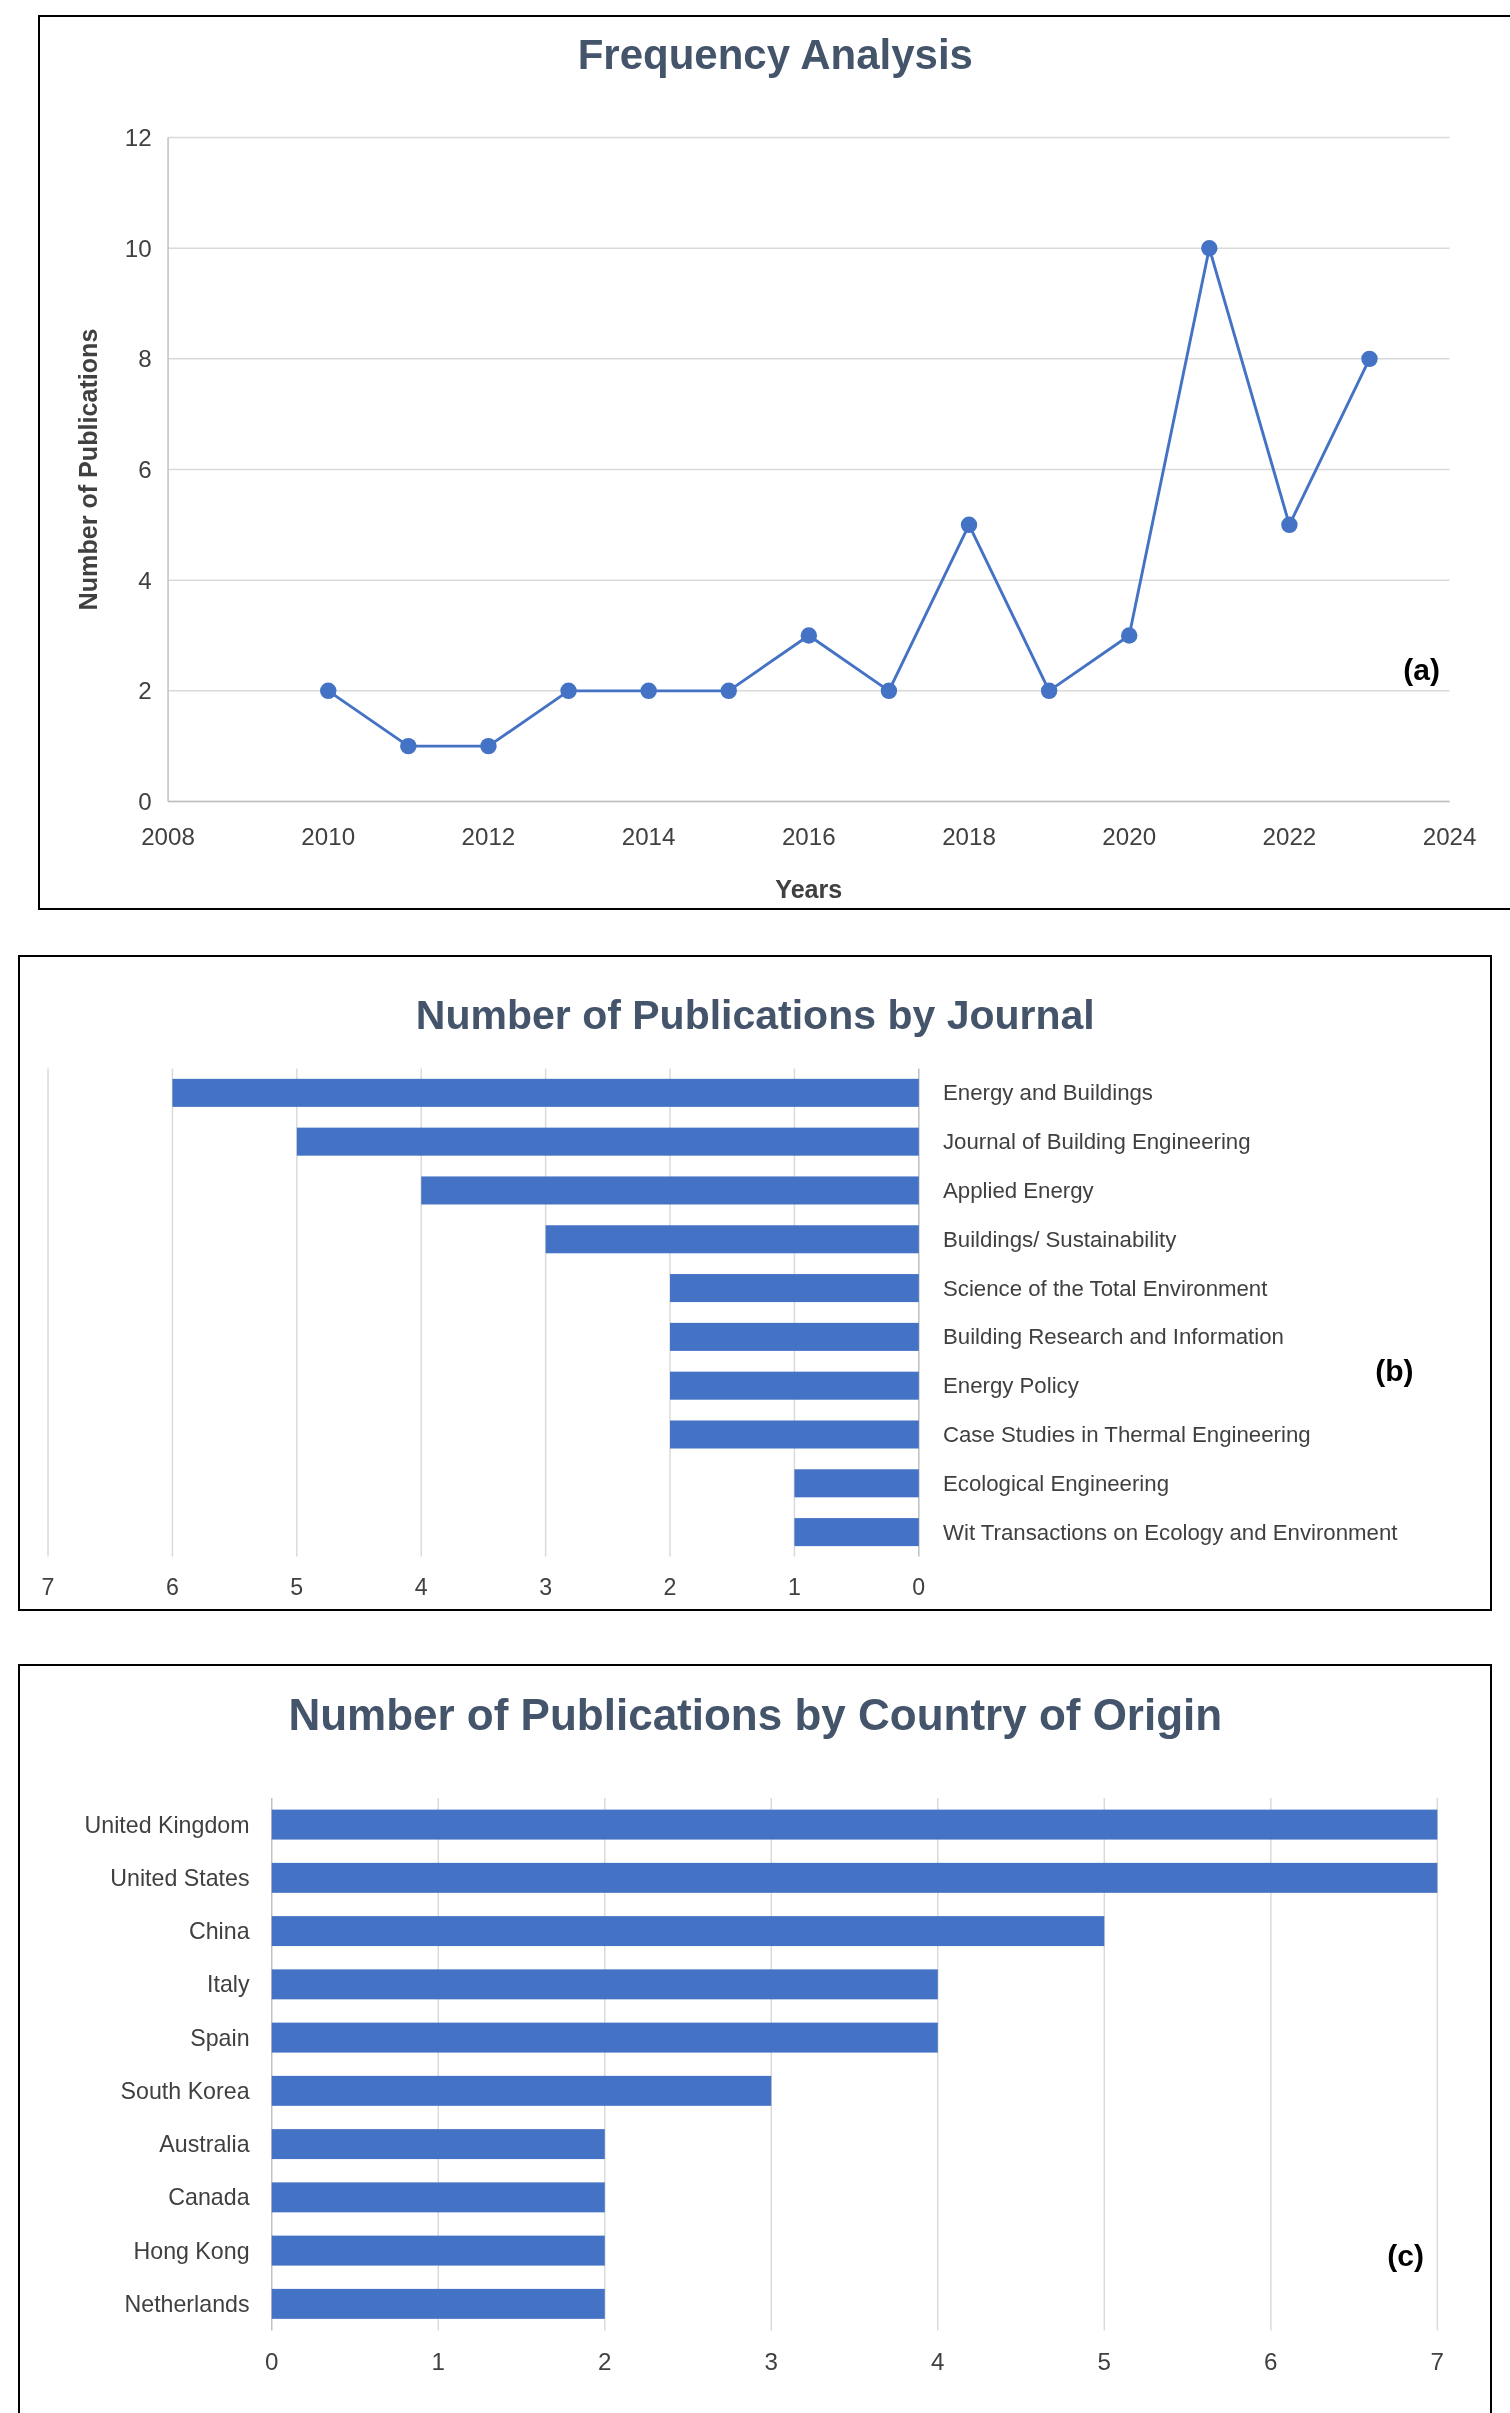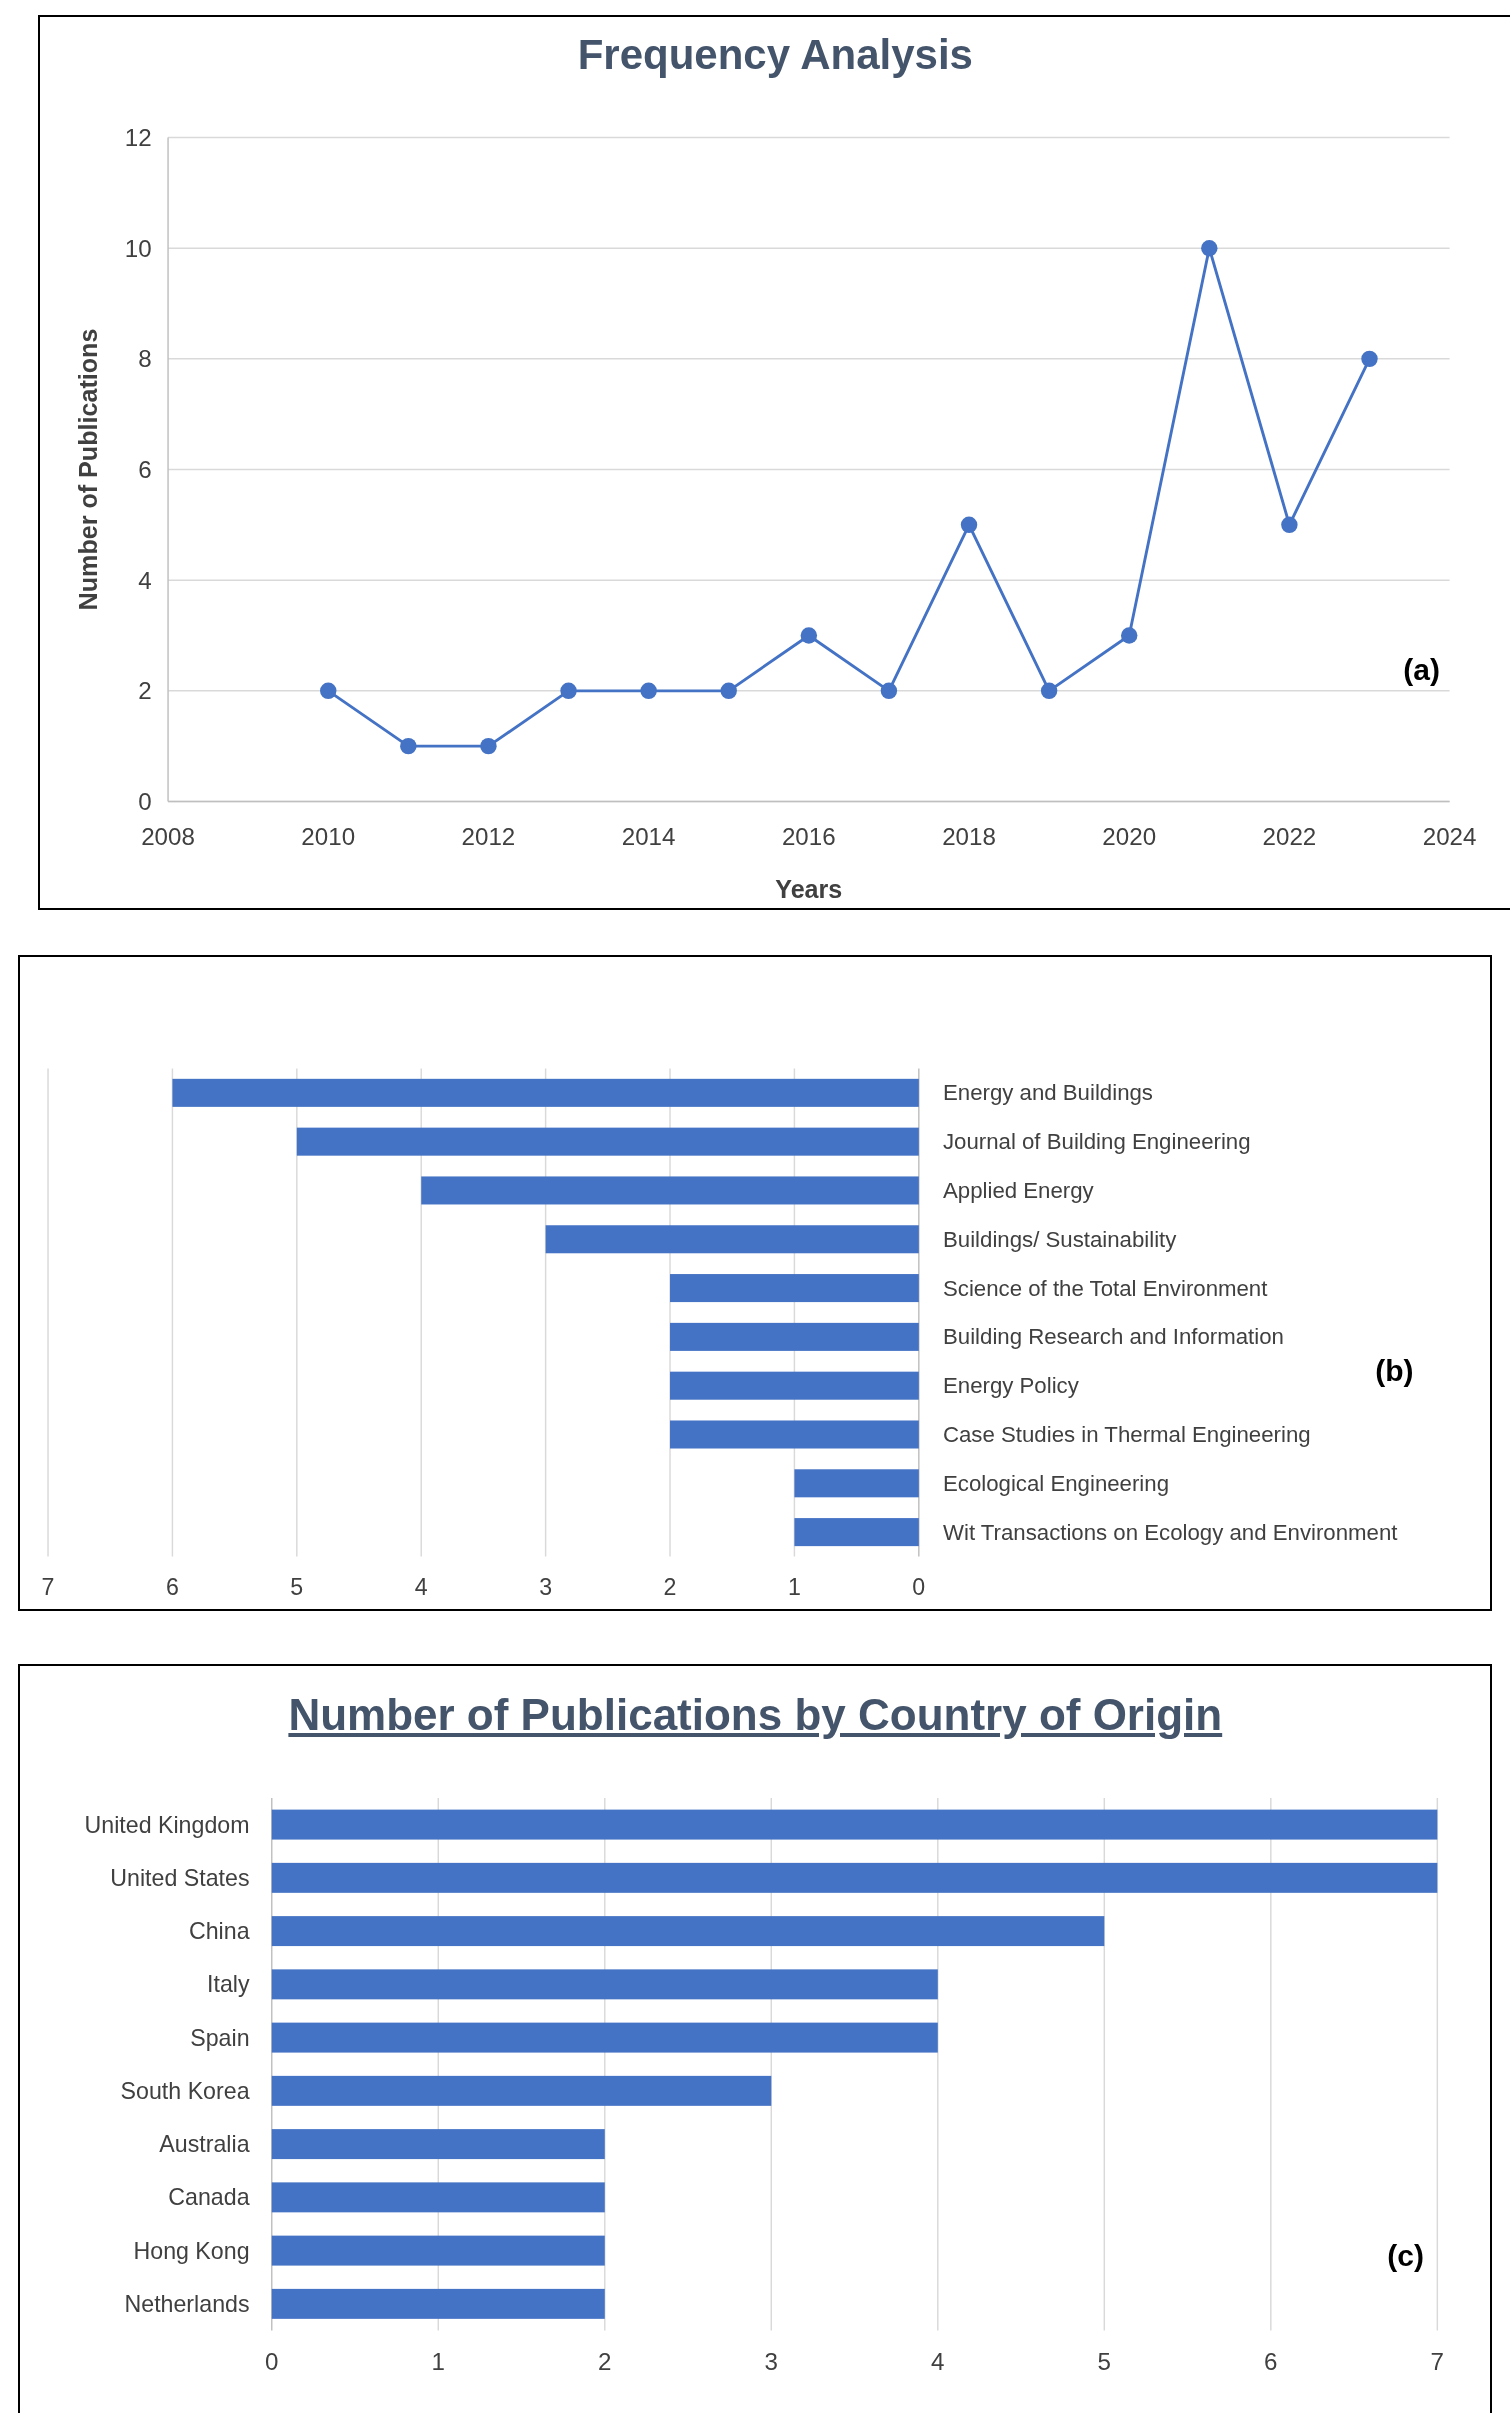--- a/index.html
+++ b/index.html
@@ -104,20 +104,21 @@
         <circle cx="2419.75" cy="478" r="17" fill="#4472C4"></circle>
         <circle cx="2585.5" cy="1050.5" r="17" fill="#4472C4"></circle>
         <circle cx="2751.25" cy="707" r="17" fill="#4472C4"></circle>
         <text x="1591" y="1805" text-anchor="middle" dominant-baseline="central" font-family="&quot;Liberation Sans&quot;, sans-serif" fill="#404040" font-size="52" font-weight="bold">Years</text>
         <text x="100" y="936" text-anchor="middle" dominant-baseline="central" font-family="&quot;Liberation Sans&quot;, sans-serif" fill="#404040" font-size="52" font-weight="bold" transform="rotate(-90 100 936)">Number of Publications</text>
       </svg>
     <div class="panel-label label-a">(a)</div>
   </section>
 
   <section class="panel panel-b">
+    <h2 class="chart-title" style="color: rgb(68, 84, 106);">Number of Publications by Journal</h2>
     <svg class="chart" id="chart-b" viewBox="0 0 3042 1348">
         <line x1="1860" x2="1860" y1="230" y2="1240" stroke="#BFBFBF" stroke-width="3"></line>
         <text x="1860" y="1304" text-anchor="middle" dominant-baseline="central" font-family="&quot;Liberation Sans&quot;, sans-serif" fill="#404040" font-size="48">0</text>
         <line x1="1602.5714285714284" x2="1602.5714285714284" y1="230" y2="1240" stroke="#D9D9D9" stroke-width="3"></line>
         <text x="1602.5714285714284" y="1304" text-anchor="middle" dominant-baseline="central" font-family="&quot;Liberation Sans&quot;, sans-serif" fill="#404040" font-size="48">1</text>
         <line x1="1345.142857142857" x2="1345.142857142857" y1="230" y2="1240" stroke="#D9D9D9" stroke-width="3"></line>
         <text x="1345.142857142857" y="1304" text-anchor="middle" dominant-baseline="central" font-family="&quot;Liberation Sans&quot;, sans-serif" fill="#404040" font-size="48">2</text>
         <line x1="1087.7142857142858" x2="1087.7142857142858" y1="230" y2="1240" stroke="#D9D9D9" stroke-width="3"></line>
         <text x="1087.7142857142858" y="1304" text-anchor="middle" dominant-baseline="central" font-family="&quot;Liberation Sans&quot;, sans-serif" fill="#404040" font-size="48">3</text>
         <line x1="830.2857142857142" x2="830.2857142857142" y1="230" y2="1240" stroke="#D9D9D9" stroke-width="3"></line>
@@ -146,21 +147,21 @@
         <text x="1910" y="987.5" text-anchor="start" dominant-baseline="central" font-family="&quot;Liberation Sans&quot;, sans-serif" fill="#404040" font-size="46">Case Studies in Thermal Engineering</text>
         <rect x="1602.5714285714284" y="1059.5" width="257.42857142857144" height="58" fill="#4472C4"></rect>
         <text x="1910" y="1088.5" text-anchor="start" dominant-baseline="central" font-family="&quot;Liberation Sans&quot;, sans-serif" fill="#404040" font-size="46">Ecological Engineering</text>
         <rect x="1602.5714285714284" y="1160.5" width="257.42857142857144" height="58" fill="#4472C4"></rect>
         <text x="1910" y="1189.5" text-anchor="start" dominant-baseline="central" font-family="&quot;Liberation Sans&quot;, sans-serif" fill="#404040" font-size="46">Wit Transactions on Ecology and Environment</text>
       </svg>
     <div class="panel-label label-b">(b)</div>
   </section>
 
   <section class="panel panel-c">
-    <h2 class="chart-title" style="color: rgb(68, 84, 106); text-decoration: underline;">Number of Publications by Country of Origin</h2>
+    <h2 class="chart-title" style="color: rgb(68, 84, 106);">Number of Publications by Country of Origin</h2>
     <svg class="chart" id="chart-c" viewBox="0 0 3042 1554">
         <line x1="521" x2="521" y1="272" y2="1374" stroke="#BFBFBF" stroke-width="3"></line>
         <text x="521" y="1438" text-anchor="middle" dominant-baseline="central" font-family="&quot;Liberation Sans&quot;, sans-serif" fill="#404040" font-size="50">0</text>
         <line x1="865.5714285714286" x2="865.5714285714286" y1="272" y2="1374" stroke="#D9D9D9" stroke-width="3"></line>
         <text x="865.5714285714286" y="1438" text-anchor="middle" dominant-baseline="central" font-family="&quot;Liberation Sans&quot;, sans-serif" fill="#404040" font-size="50">1</text>
         <line x1="1210.142857142857" x2="1210.142857142857" y1="272" y2="1374" stroke="#D9D9D9" stroke-width="3"></line>
         <text x="1210.142857142857" y="1438" text-anchor="middle" dominant-baseline="central" font-family="&quot;Liberation Sans&quot;, sans-serif" fill="#404040" font-size="50">2</text>
         <line x1="1554.7142857142858" x2="1554.7142857142858" y1="272" y2="1374" stroke="#D9D9D9" stroke-width="3"></line>
         <text x="1554.7142857142858" y="1438" text-anchor="middle" dominant-baseline="central" font-family="&quot;Liberation Sans&quot;, sans-serif" fill="#404040" font-size="50">3</text>
         <line x1="1899.2857142857142" x2="1899.2857142857142" y1="272" y2="1374" stroke="#D9D9D9" stroke-width="3"></line>

